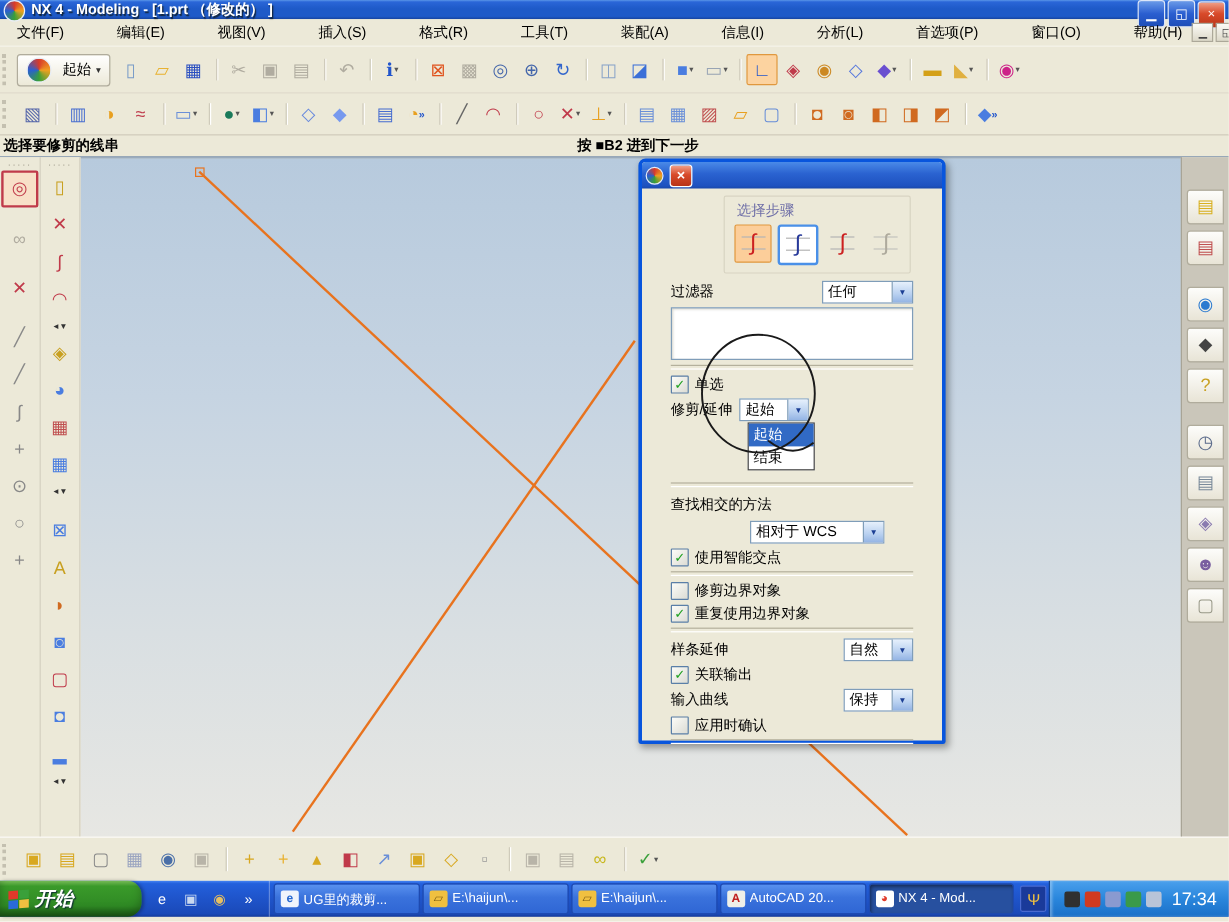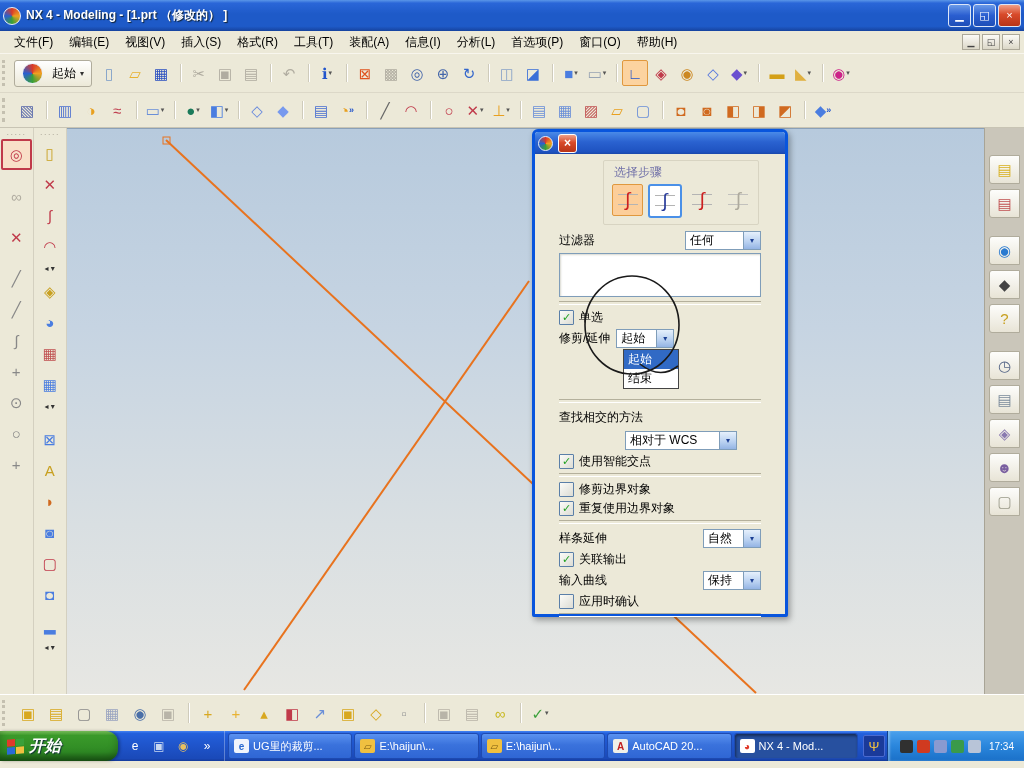--- a/index.html
+++ b/index.html
@@ -1,20 +1,20 @@
 <!DOCTYPE html>
 <html><head>
 <meta charset="utf-8">
 <style>
   html,body{margin:0;padding:0;}
   body{font-family:"Liberation Sans","DejaVu Sans",sans-serif;font-size:12px;}
   .screen{position:relative;width:1024px;height:768px;overflow:hidden;background:#ece9d8;}
 
   
-  .titlebar{height:31px;display:flex;align-items:center;padding:0 3px;
+  .titlebar{height:16px;display:flex;align-items:flex-start;padding:0 3px;
     background:linear-gradient(180deg,#5a96e8 0%,#2a66d8 10%,#1e5ac8 45%,#1e5ac8 85%,#16439e 100%);}
   .swirl{width:16px;height:16px;border-radius:50%;flex:none;
     background:conic-gradient(#d83a2a,#f0a020,#38a038,#2a60d0,#d83a2a);
     border:1px solid #e8eef8;margin-right:5px;}
   .wtitle{color:#fff;font-weight:bold;flex:1;white-space:nowrap;overflow:hidden;text-shadow:1px 1px 1px #123;}
   .wbtn{width:21px;height:21px;margin-left:2px;border:1px solid #dce6f8;border-radius:3px;
     background:linear-gradient(180deg,#6a9ae8,#2a5ed0 50%,#1e4eb8);color:#fff;font-size:11px;
     display:inline-flex;align-items:center;justify-content:center;}
   .wbtn.close{background:linear-gradient(180deg,#f0a088,#d84a2a 45%,#b83418);}
 
@@ -149,35 +149,35 @@
   .task.active{background:#27509f;box-shadow:inset 1px 2px 3px rgba(0,0,0,.45);}
   .tico{width:15px;height:14px;flex:none;border-radius:2px;display:flex;align-items:center;justify-content:center;
     font-size:10px;font-weight:bold;}
   .tlabel{overflow:hidden;text-overflow:ellipsis;}
   .lang{width:26px;display:flex;align-items:center;justify-content:center;}
   .lang .tbicon{width:20px;height:20px;background:#1a3a9a;border:1px solid #4a6ad0;font-size:13px;}
   .tray{display:flex;align-items:center;gap:4px;padding:0 10px 0 12px;
     background:linear-gradient(180deg,#4aa0ec 0%,#2a86dc 50%,#1a70c8 100%);
     border-left:1px solid #12408a;box-shadow:inset 2px 0 2px rgba(255,255,255,.3);}
   .trayicon{width:13px;height:13px;border-radius:2px;}
-  .clock{color:#fff;font-size:10px;margin-left:4px;}
+  .clock{color:#fff;font-size:15px;margin-left:4px;}
 </style>
 </head>
 <body>
 
 <div class="screen">
 
   <div class="titlebar">
     <span class="swirl"></span>
     <span class="wtitle">NX 4 - Modeling - [1.prt （修改的） ]</span>
     <span><span class="wbtn">▁</span><span class="wbtn">◱</span><span class="wbtn close">×</span></span>
   </div>
 
   <div class="menubar">
-    <span style="display:flex;">
+    <span style="display:flex;gap:28px;">
         <span class="mitem">文件(F)</span>
         <span class="mitem">编辑(E)</span>
         <span class="mitem">视图(V)</span>
         <span class="mitem">插入(S)</span>
         <span class="mitem">格式(R)</span>
         <span class="mitem">工具(T)</span>
         <span class="mitem">装配(A)</span>
         <span class="mitem">信息(I)</span>
         <span class="mitem">分析(L)</span>
         <span class="mitem">首选项(P)</span>
@@ -370,20 +370,24 @@
         <span class="tbicon" title="join-sheet-icon">
           <span class="g" style="color: rgb(208, 106, 32);">◩</span>
         </span>
         <span class="tbicon gap" title="more-surface-icon">
           <span class="g" style="color: rgb(74, 125, 224);">◆</span>
           <span class="ov">»</span>
         </span>
       </span>
   </div>
 
+  <div class="promptbar">
+    <span class="prompt-left">选择要修剪的线串</span>
+    <span class="prompt-right">按 ■B2 进到下一步</span>
+  </div>
 
   <div class="main">
 
     <div class="left-dock">
       <div class="dockcol">
           <span class="tbicon active" title="selection-filter-icon">
             <span class="g" style="color: rgb(192, 58, 74);">◎</span>
           </span>
           <span class="tbicon gapv" title="chain-select-icon">
             <span class="g" style="color: rgb(176, 172, 160);">∞</span>

